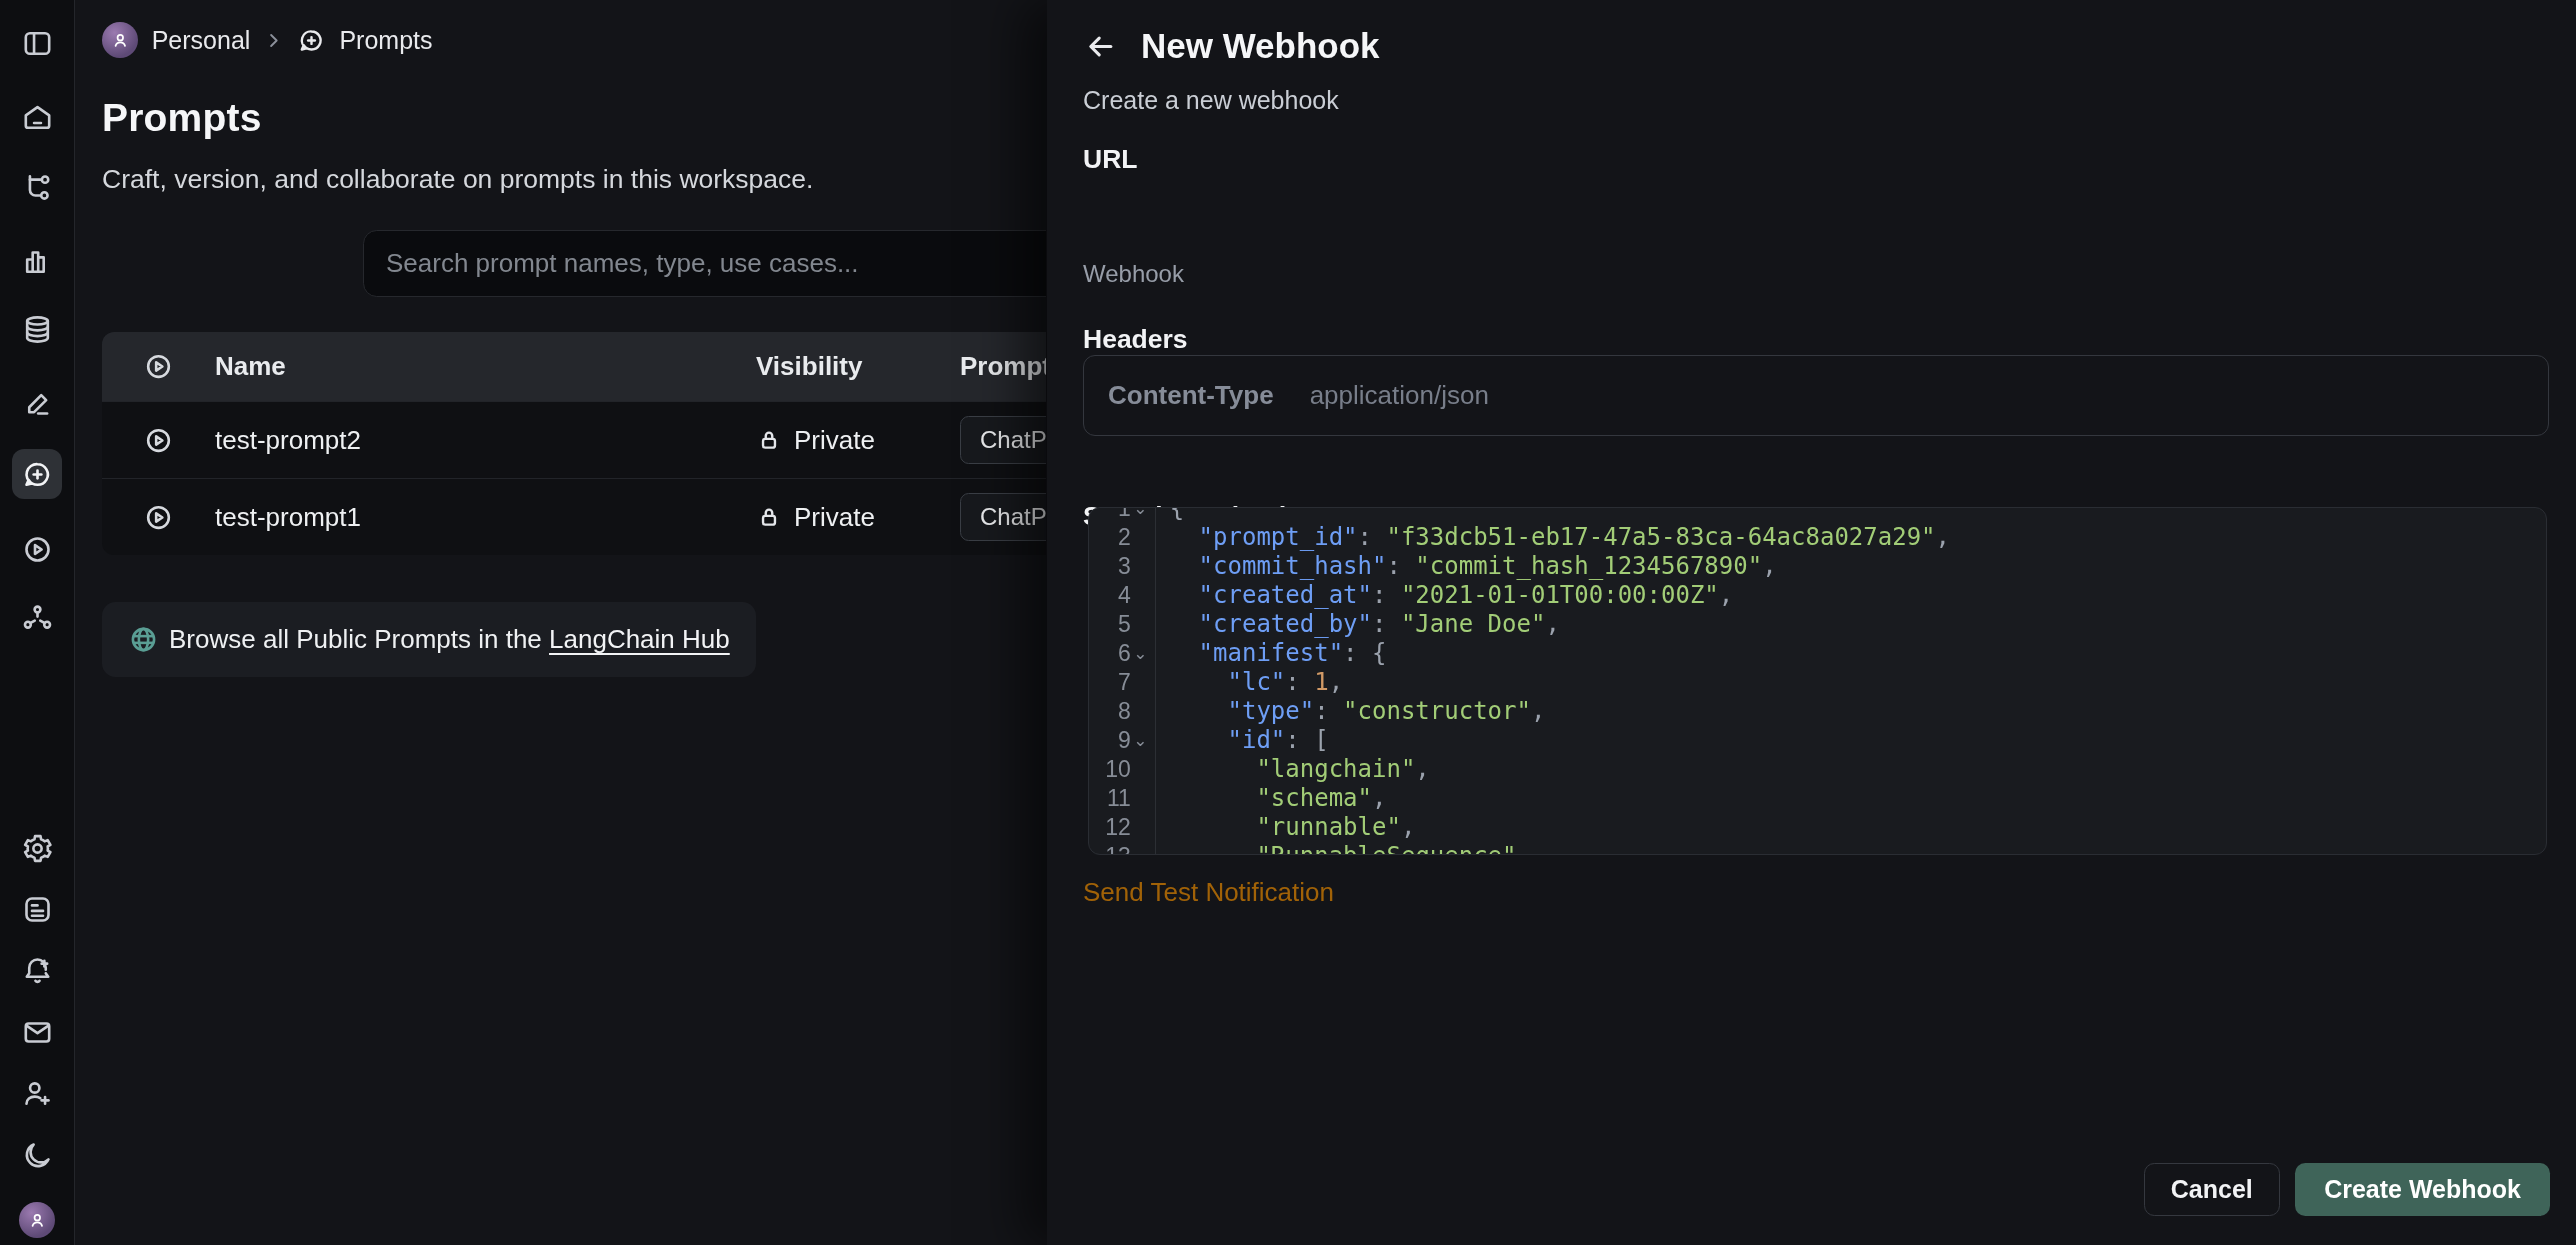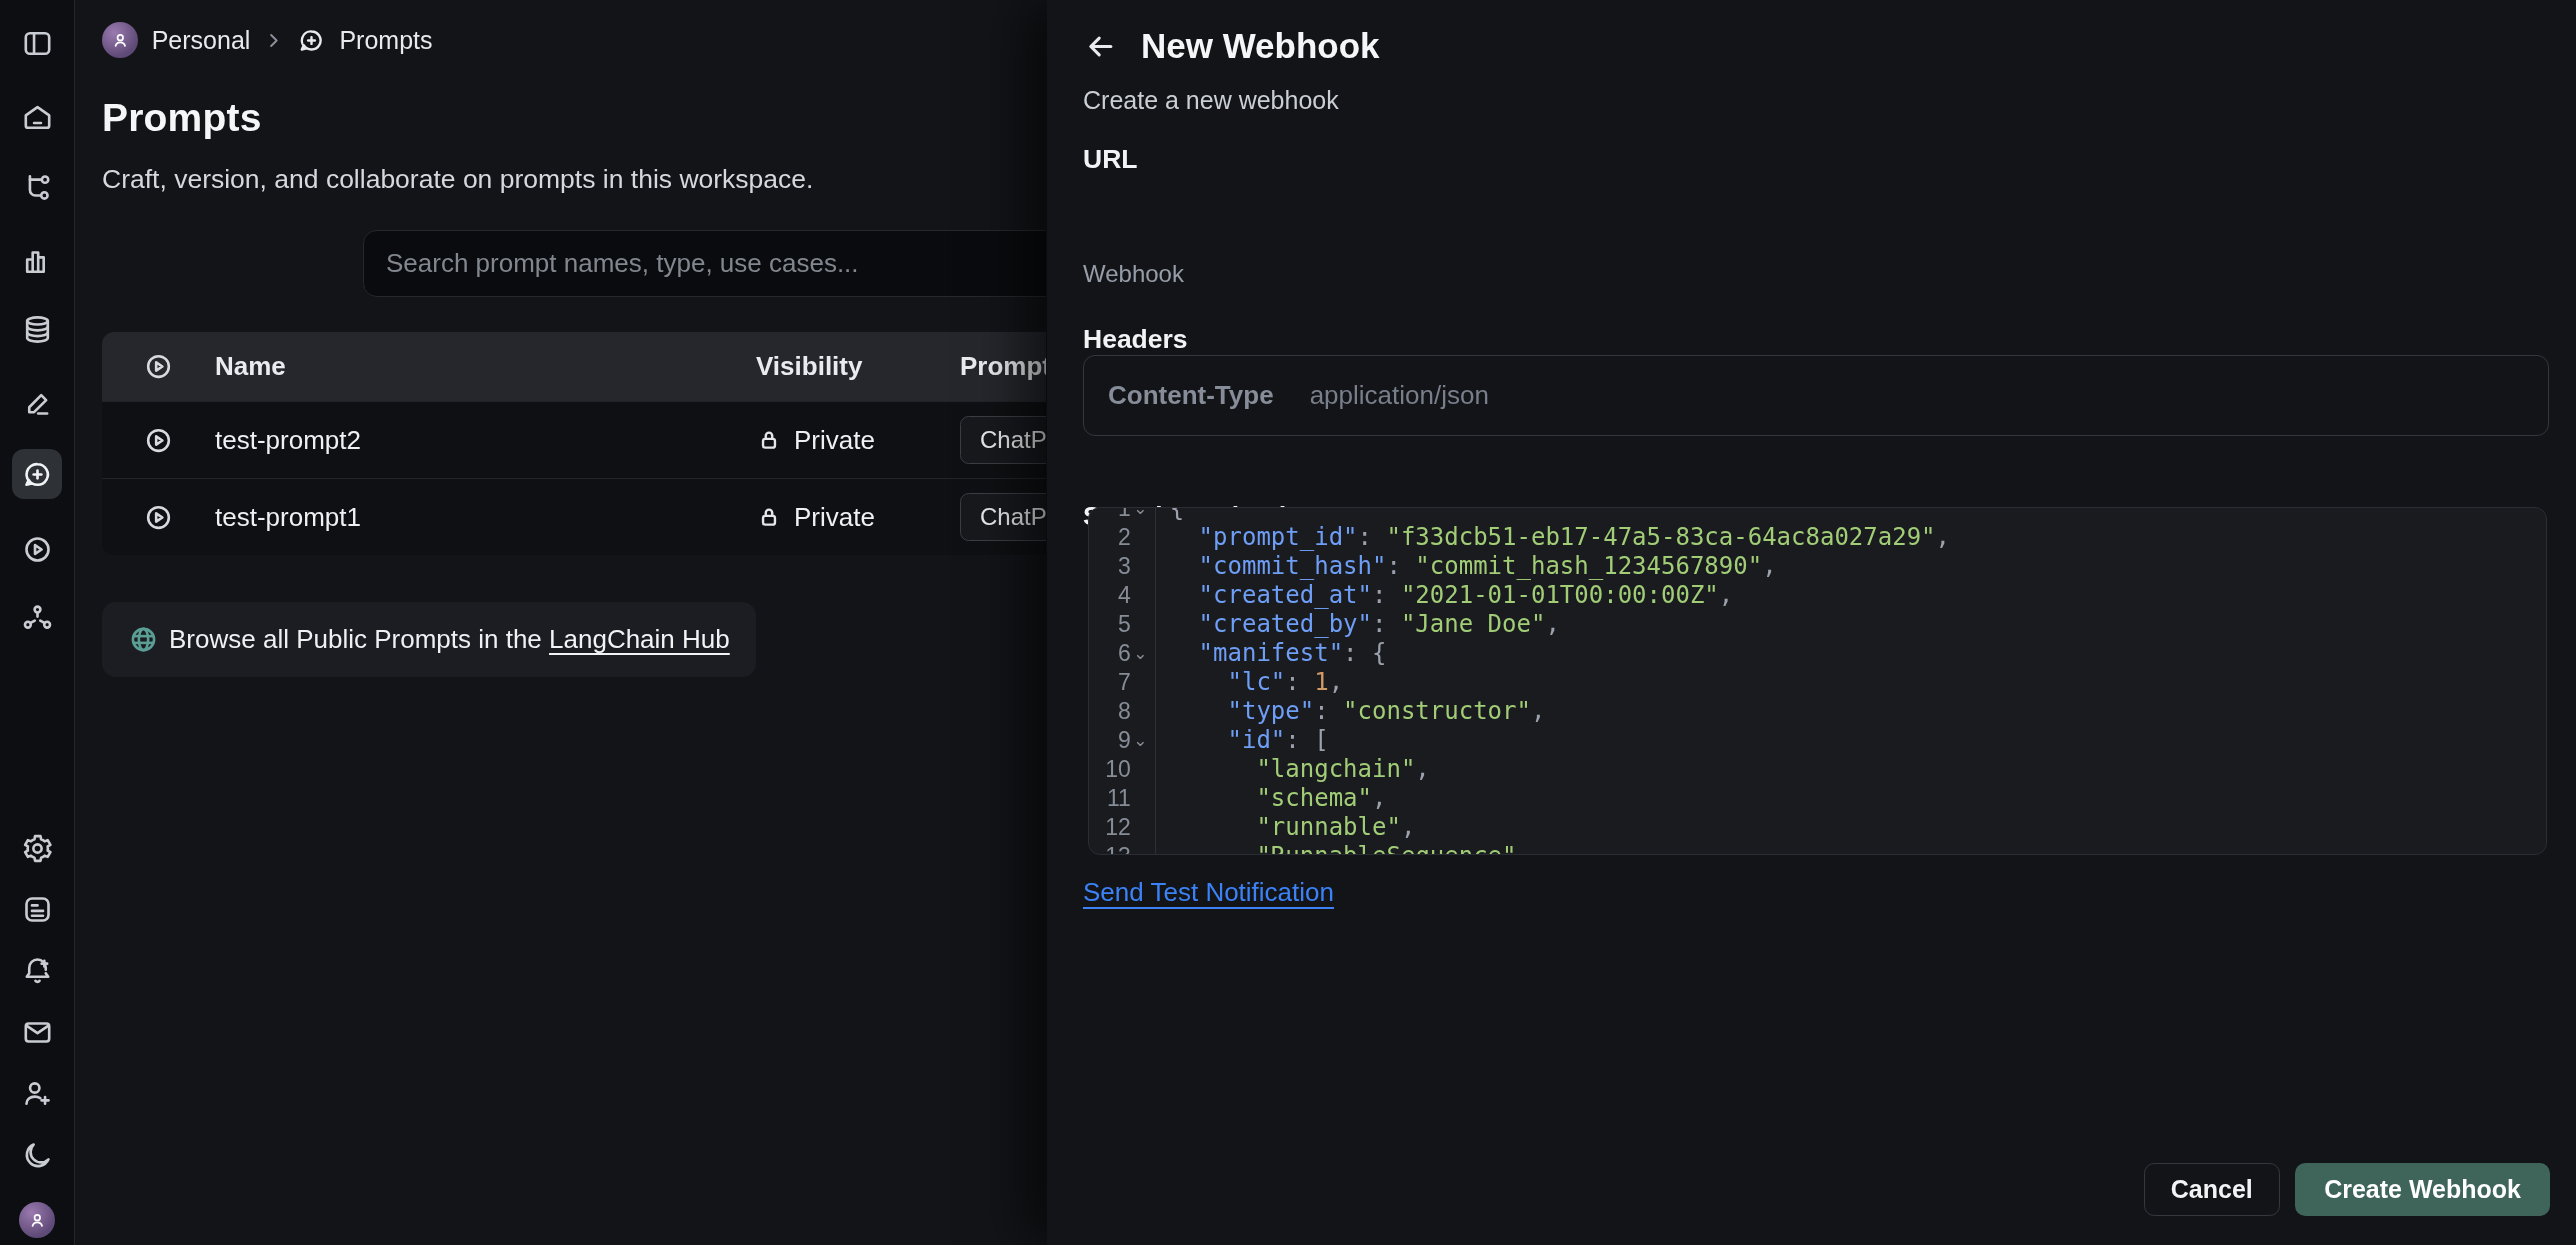--- a/index.html
+++ b/index.html
@@ -133,22 +133,22 @@
   .gutter { width:67px; flex:0 0 67px; display:flex; justify-content:flex-end; align-items:center; border-right:0.9px solid #2c2f34; padding-right:5.1px; }
   .lnum { color:#878d97; font-family:"Liberation Sans", sans-serif; font-size:23px; text-align:right; }
   .fold { width:19px; color:#878d97; font-size:17px; text-align:center; font-family:"Liberation Sans", sans-serif; }
   .code-text { padding-left:13.7px; }
   .tk-p { color:#9ba2ad; }
   .tk-k { color:#6e9ef5; }
   .tk-s { color:#a2cd77; }
   .tk-n { color:#d29a66; }
 
   .test-link {
-    position:absolute; left:36px; top:877px; font-size:26px; font-weight:500; color:#3b82f6;
-    text-decoration:underline; text-underline-offset:6px; cursor:pointer;
+    position:absolute; left:36px; top:877px; font-size:26px; font-weight:500; color:#a16207;
+    text-underline-offset:6px; cursor:pointer;
   }
 
   .drawer-footer { position:absolute; right:27px; bottom:29px; display:flex; gap:15.4px; }
   .btn { height:53px; border-radius:10.3px; font-family:"Liberation Sans", sans-serif; font-size:25px; font-weight:700; cursor:pointer; }
   .btn-cancel { padding:0 26px; background:transparent; border:1.3px solid #35383f; color:#f2f3f5; }
   .btn-create { padding:0 29px; background:#3f6459; border:none; color:#ffffff; }
 </style>
 </head>
 <body>
 

